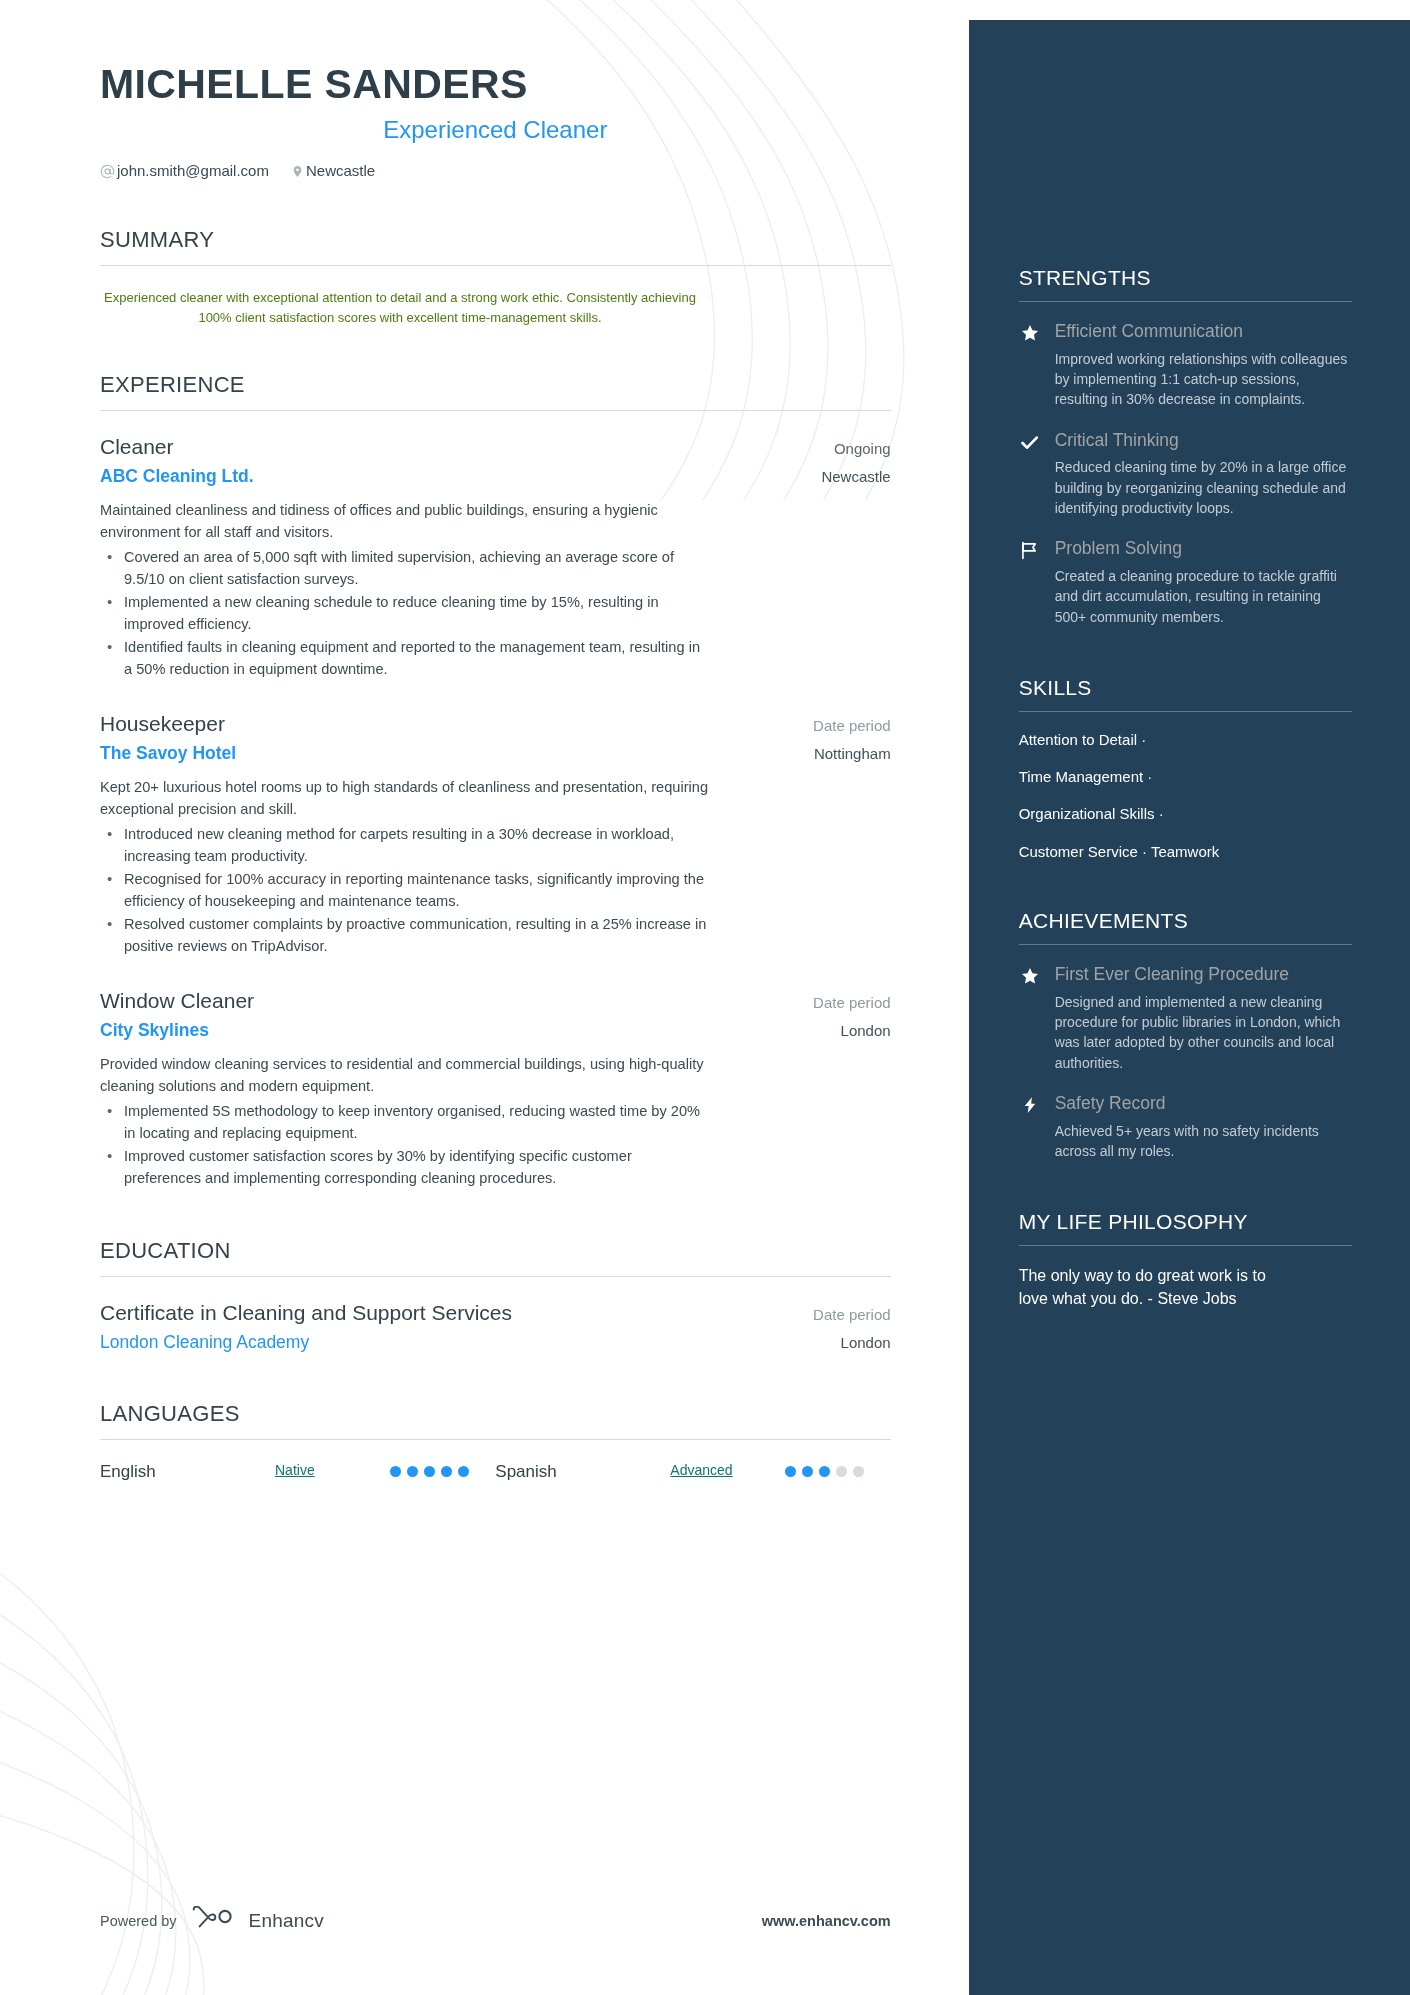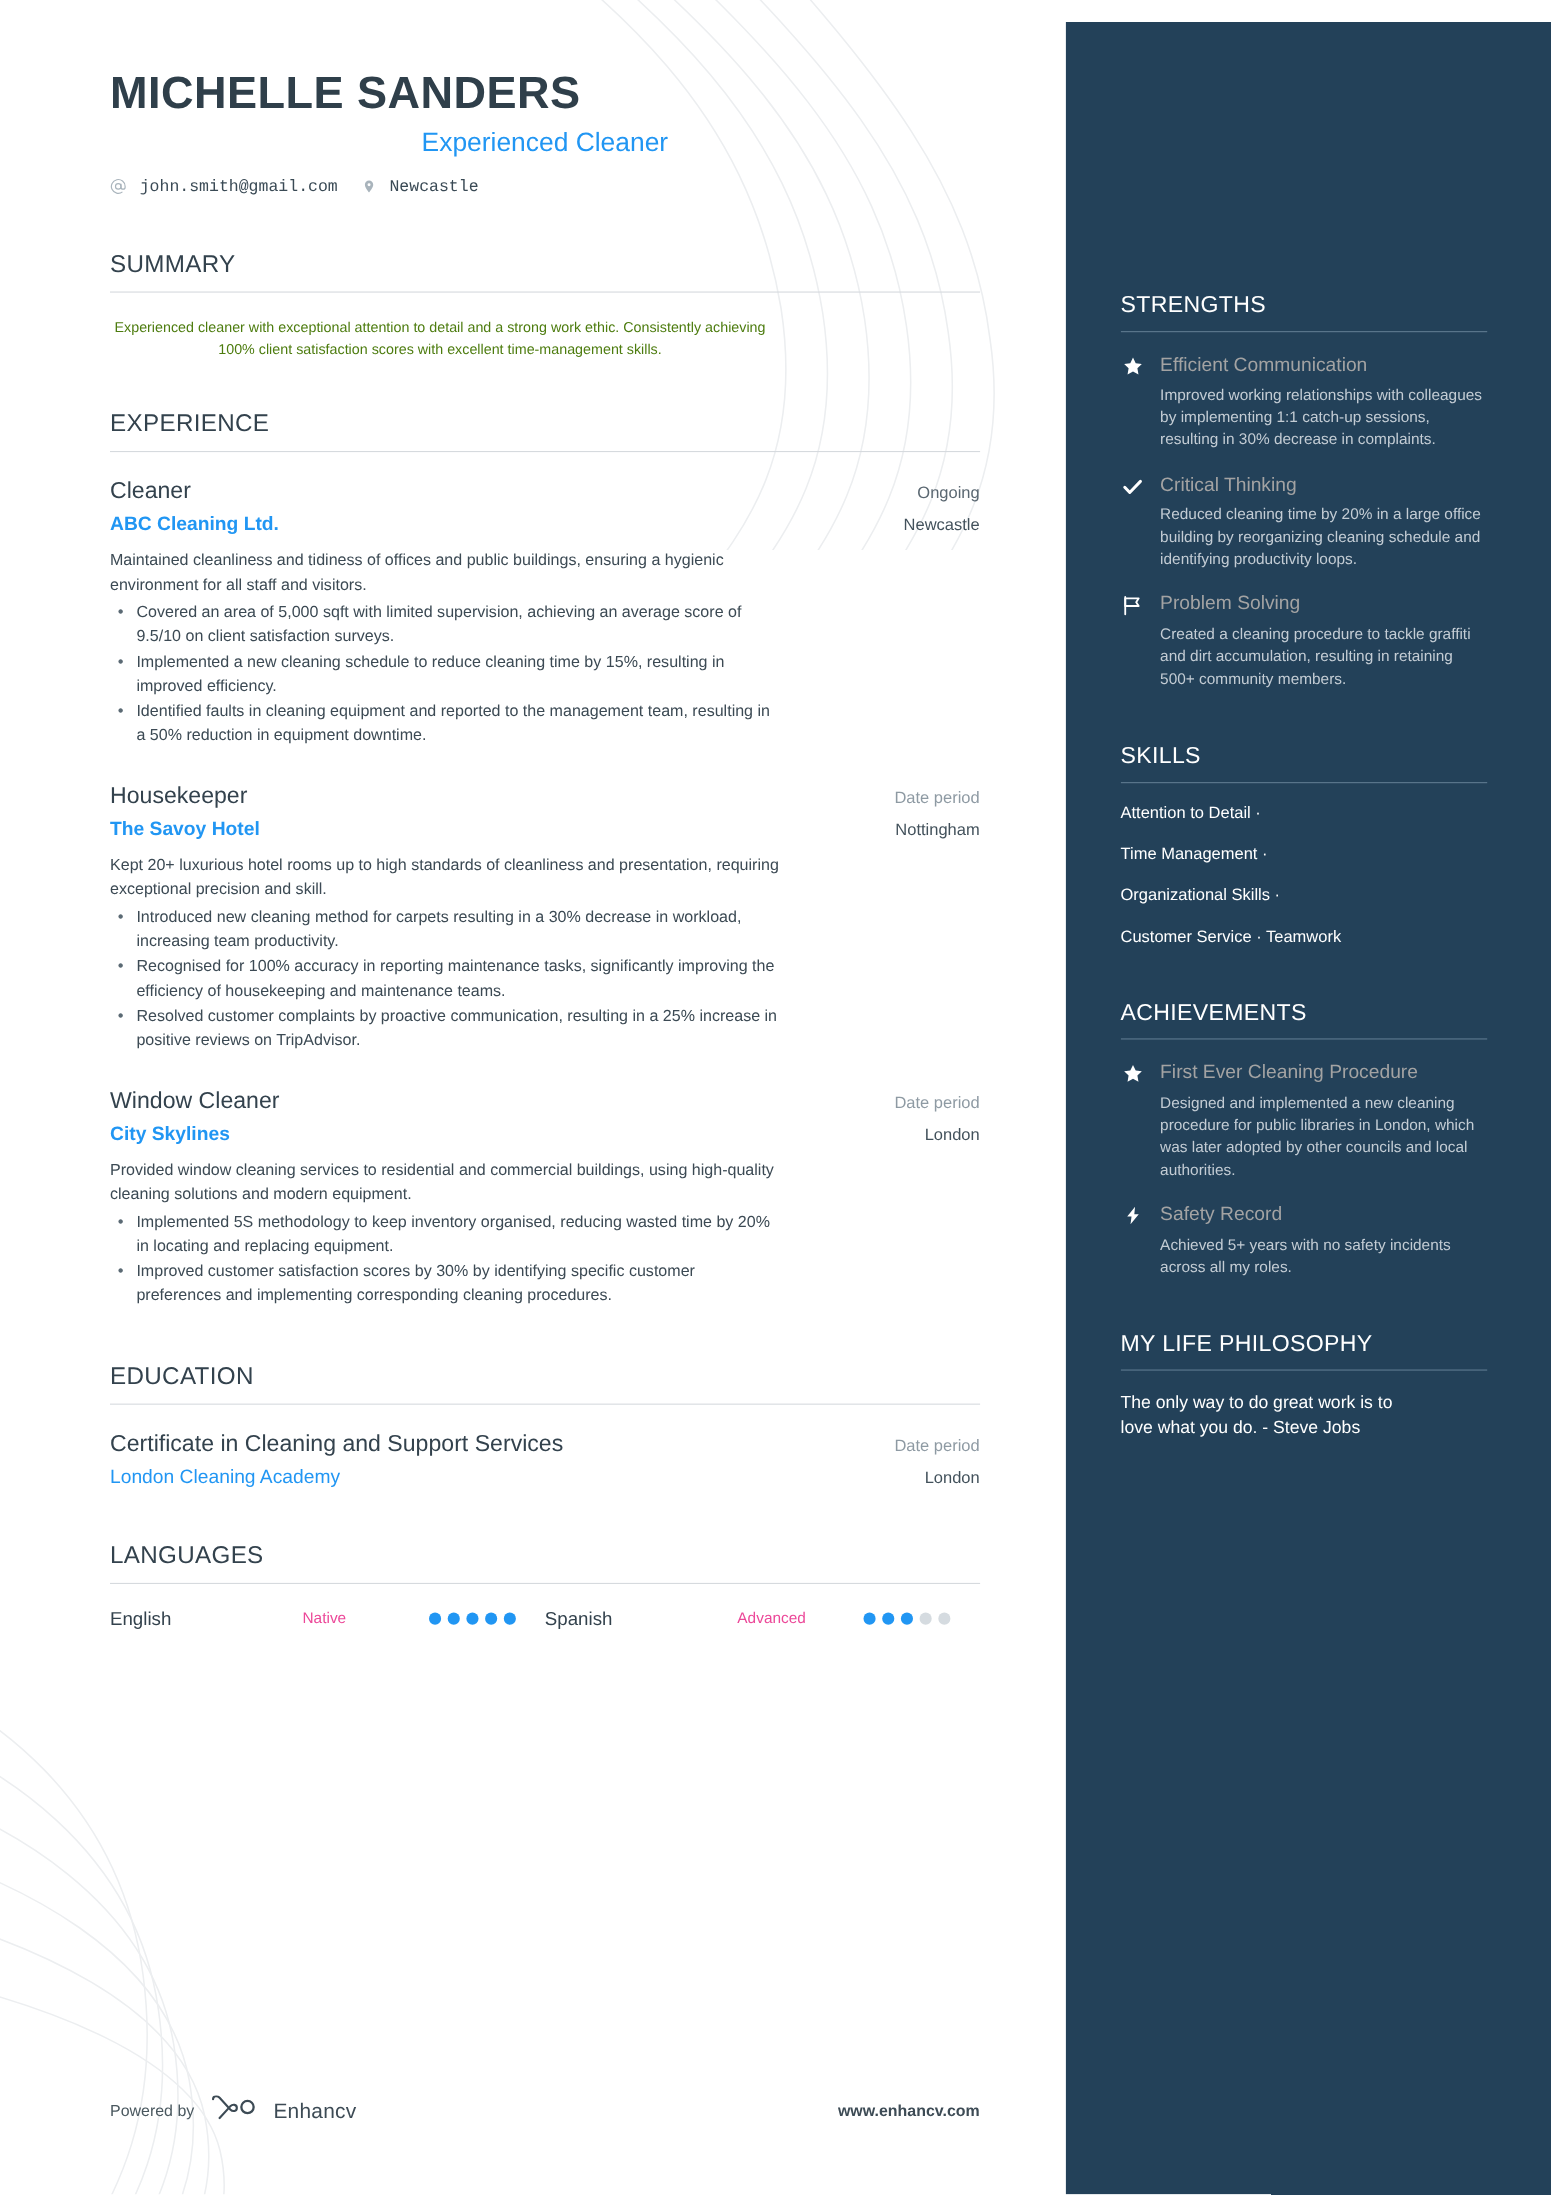--- a/index.html
+++ b/index.html
@@ -50,21 +50,21 @@
     margin-bottom: 18px;
     text-align: center;
   }
   .contact-row {
     display: flex;
     align-items: center;
     gap: 22px;
     font-size: 15px;
     color: #3a4a55;
   }
-  .contact-item { display: flex; align-items: flex-start; gap: 12px; font-family: Liberation Mono, monospace; }
+  .contact-item { display: flex; align-items: flex-end; gap: 2px; }
   .contact-item .ic { display: inline-flex; color: #a9b4bc; }
 
   .section { margin-top: 48px; }
   .section.exp { margin-top: 44px; }
   .sec-title {
     font-size: 22px;
     color: #33424d;
     letter-spacing: 0.3px;
     font-weight: normal;
     padding-bottom: 12px;
@@ -162,22 +162,23 @@
     display: flex;
     width: 50%;
   }
   .lang-name {
     font-size: 17px;
     color: #33424d;
     width: 175px;
   }
   .lang-level {
     font-size: 14px;
-    color: #ec4899;
+    color: #0f766e;
     width: 115px;
+    text-decoration: underline;
   }
   .dots { display: flex; gap: 6px; align-items: center; }
   .dot { width: 11px; height: 11px; border-radius: 50%; background: #2196f3; }
   .dot.empty { background: #d5dbe0; }
 
   
   .footer {
     position: absolute;
     left: 100px;
     right: 78px;

